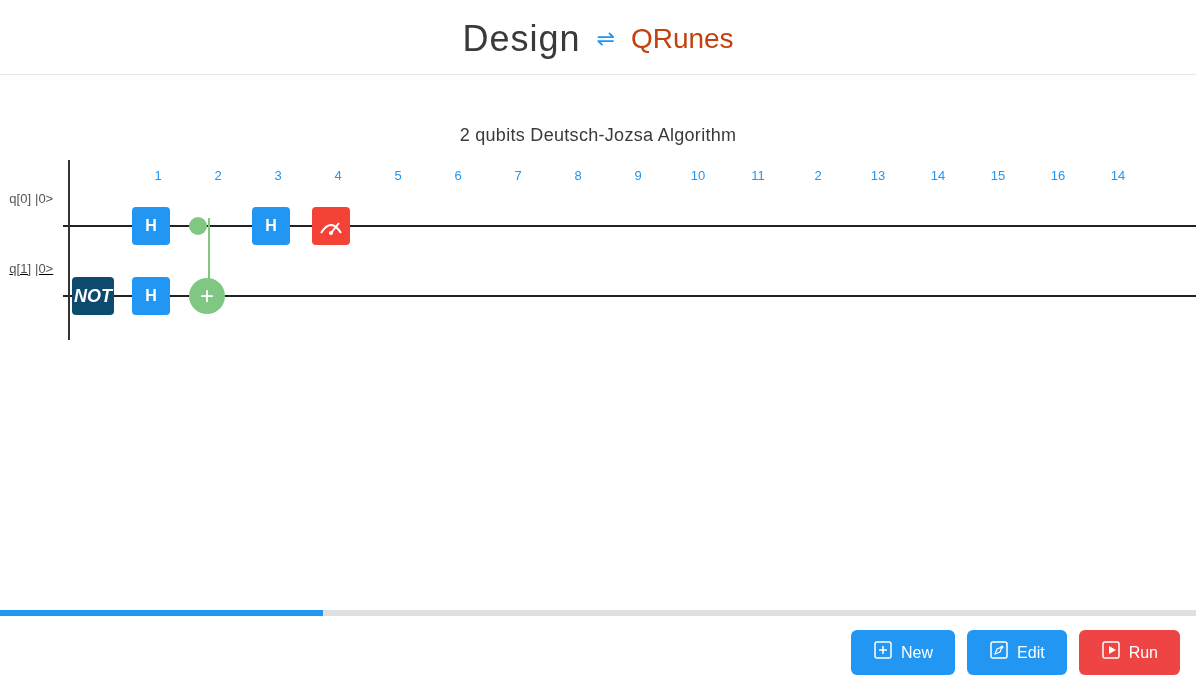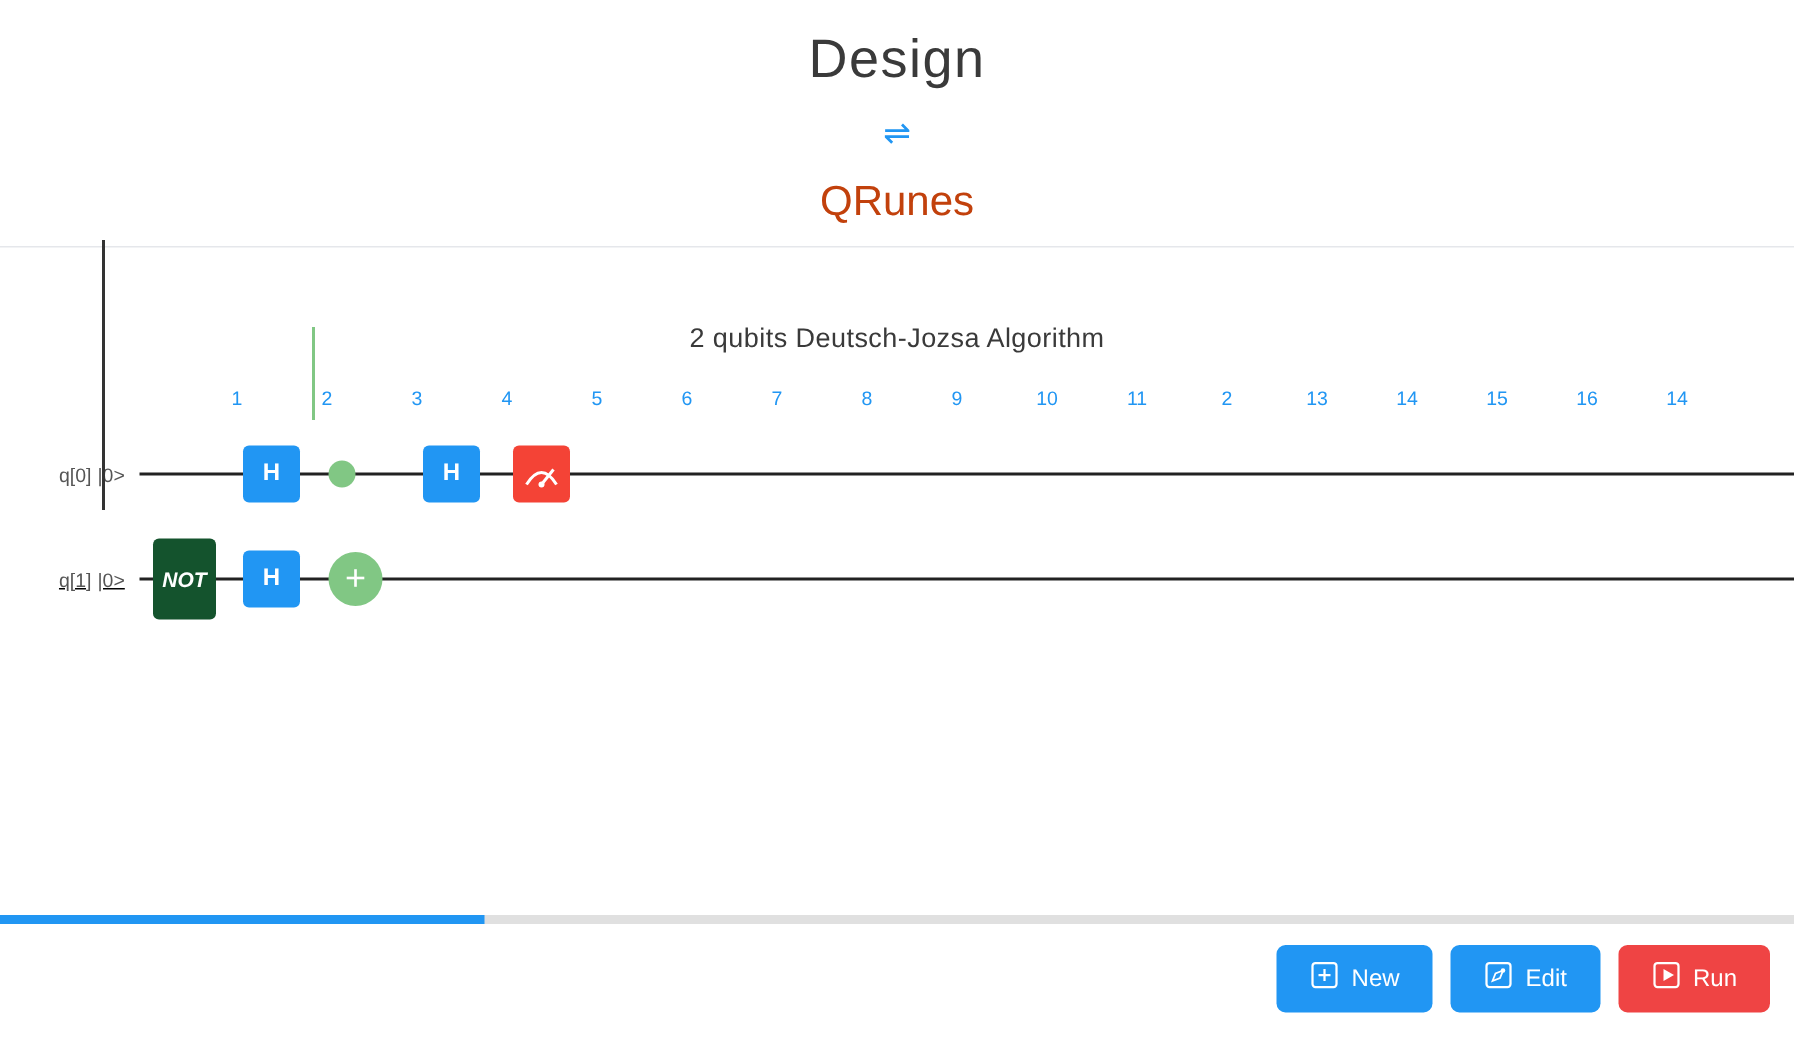--- a/index.html
+++ b/index.html
@@ -13,21 +13,20 @@
     }
 
     
     .header {
       display: flex;
       align-items: center;
       justify-content: center;
       padding: 18px 0 14px;
       border-bottom: 1px solid #e5e7eb;
       gap: 16px;
-      flex-direction: column;
     }
     .header-title {
       font-size: 36px;
       font-weight: 400;
       color: #3a3a3a;
       letter-spacing: 1px;
     }
     .header-arrow {
       color: #2196f3;
       font-size: 22px;
@@ -62,25 +61,23 @@
       width: 60px;
       text-align: center;
       font-size: 13px;
       color: #2196f3;
       flex-shrink: 0;
     }
 
     
     .qubit-row {
       display: flex;
-      align-items: center;
       position: relative;
       height: 70px;
       padding-left: 0;
-      margin-left: 30px;
     }
     .qubit-label-col {
       width: 35px;
       text-align: right;
       font-size: 13px;
       color: #555;
       flex-shrink: 0;
       padding-right: 4px;
     }
     .qubit-state {
@@ -134,24 +131,24 @@
       color: white;
       font-size: 16px;
       font-weight: 600;
       display: flex;
       align-items: center;
       justify-content: center;
       border-radius: 4px;
     }
     .gate-not {
       width: 42px;
-      height: 54px;
-      background: #14532d;
-      color: white;
-      font-size: 14px;
+      height: 38px;
+      background: #0c4a6e;
+      color: white;
+      font-size: 18px;
       font-weight: 600;
       font-style: italic;
       display: flex;
       align-items: center;
       justify-content: center;
       border-radius: 4px;
     }
     .gate-measure {
       width: 38px;
       height: 38px;

